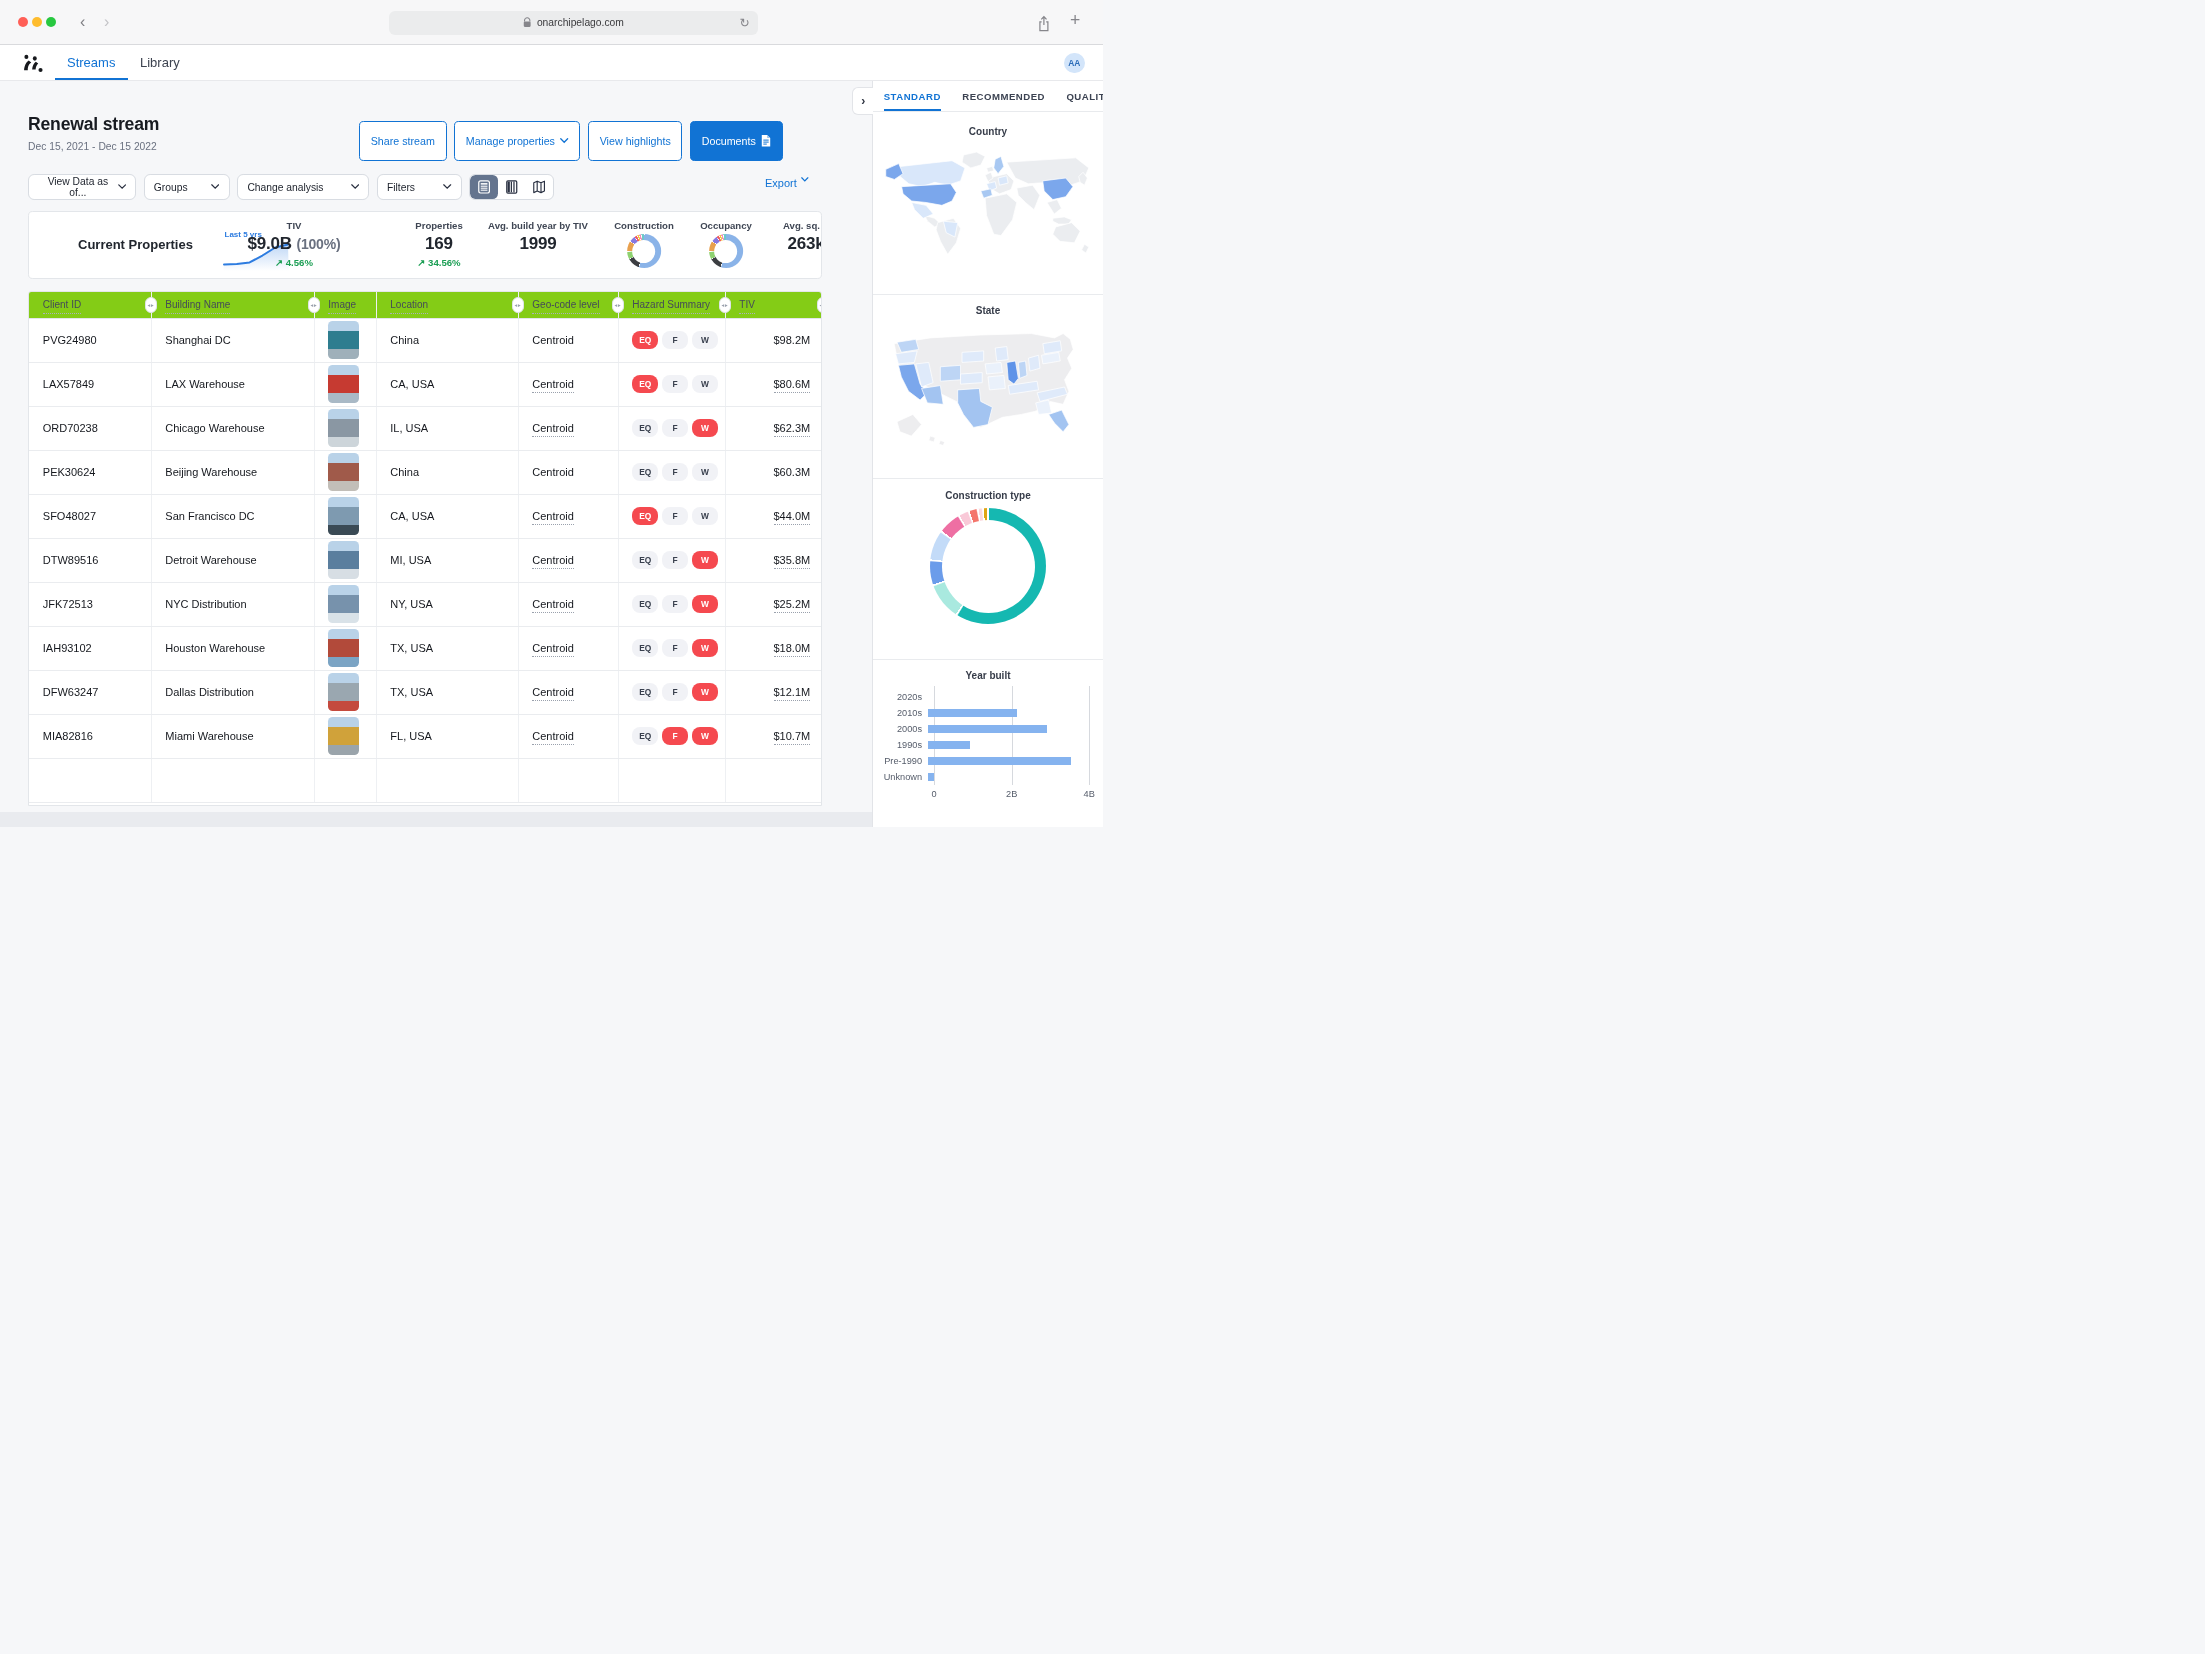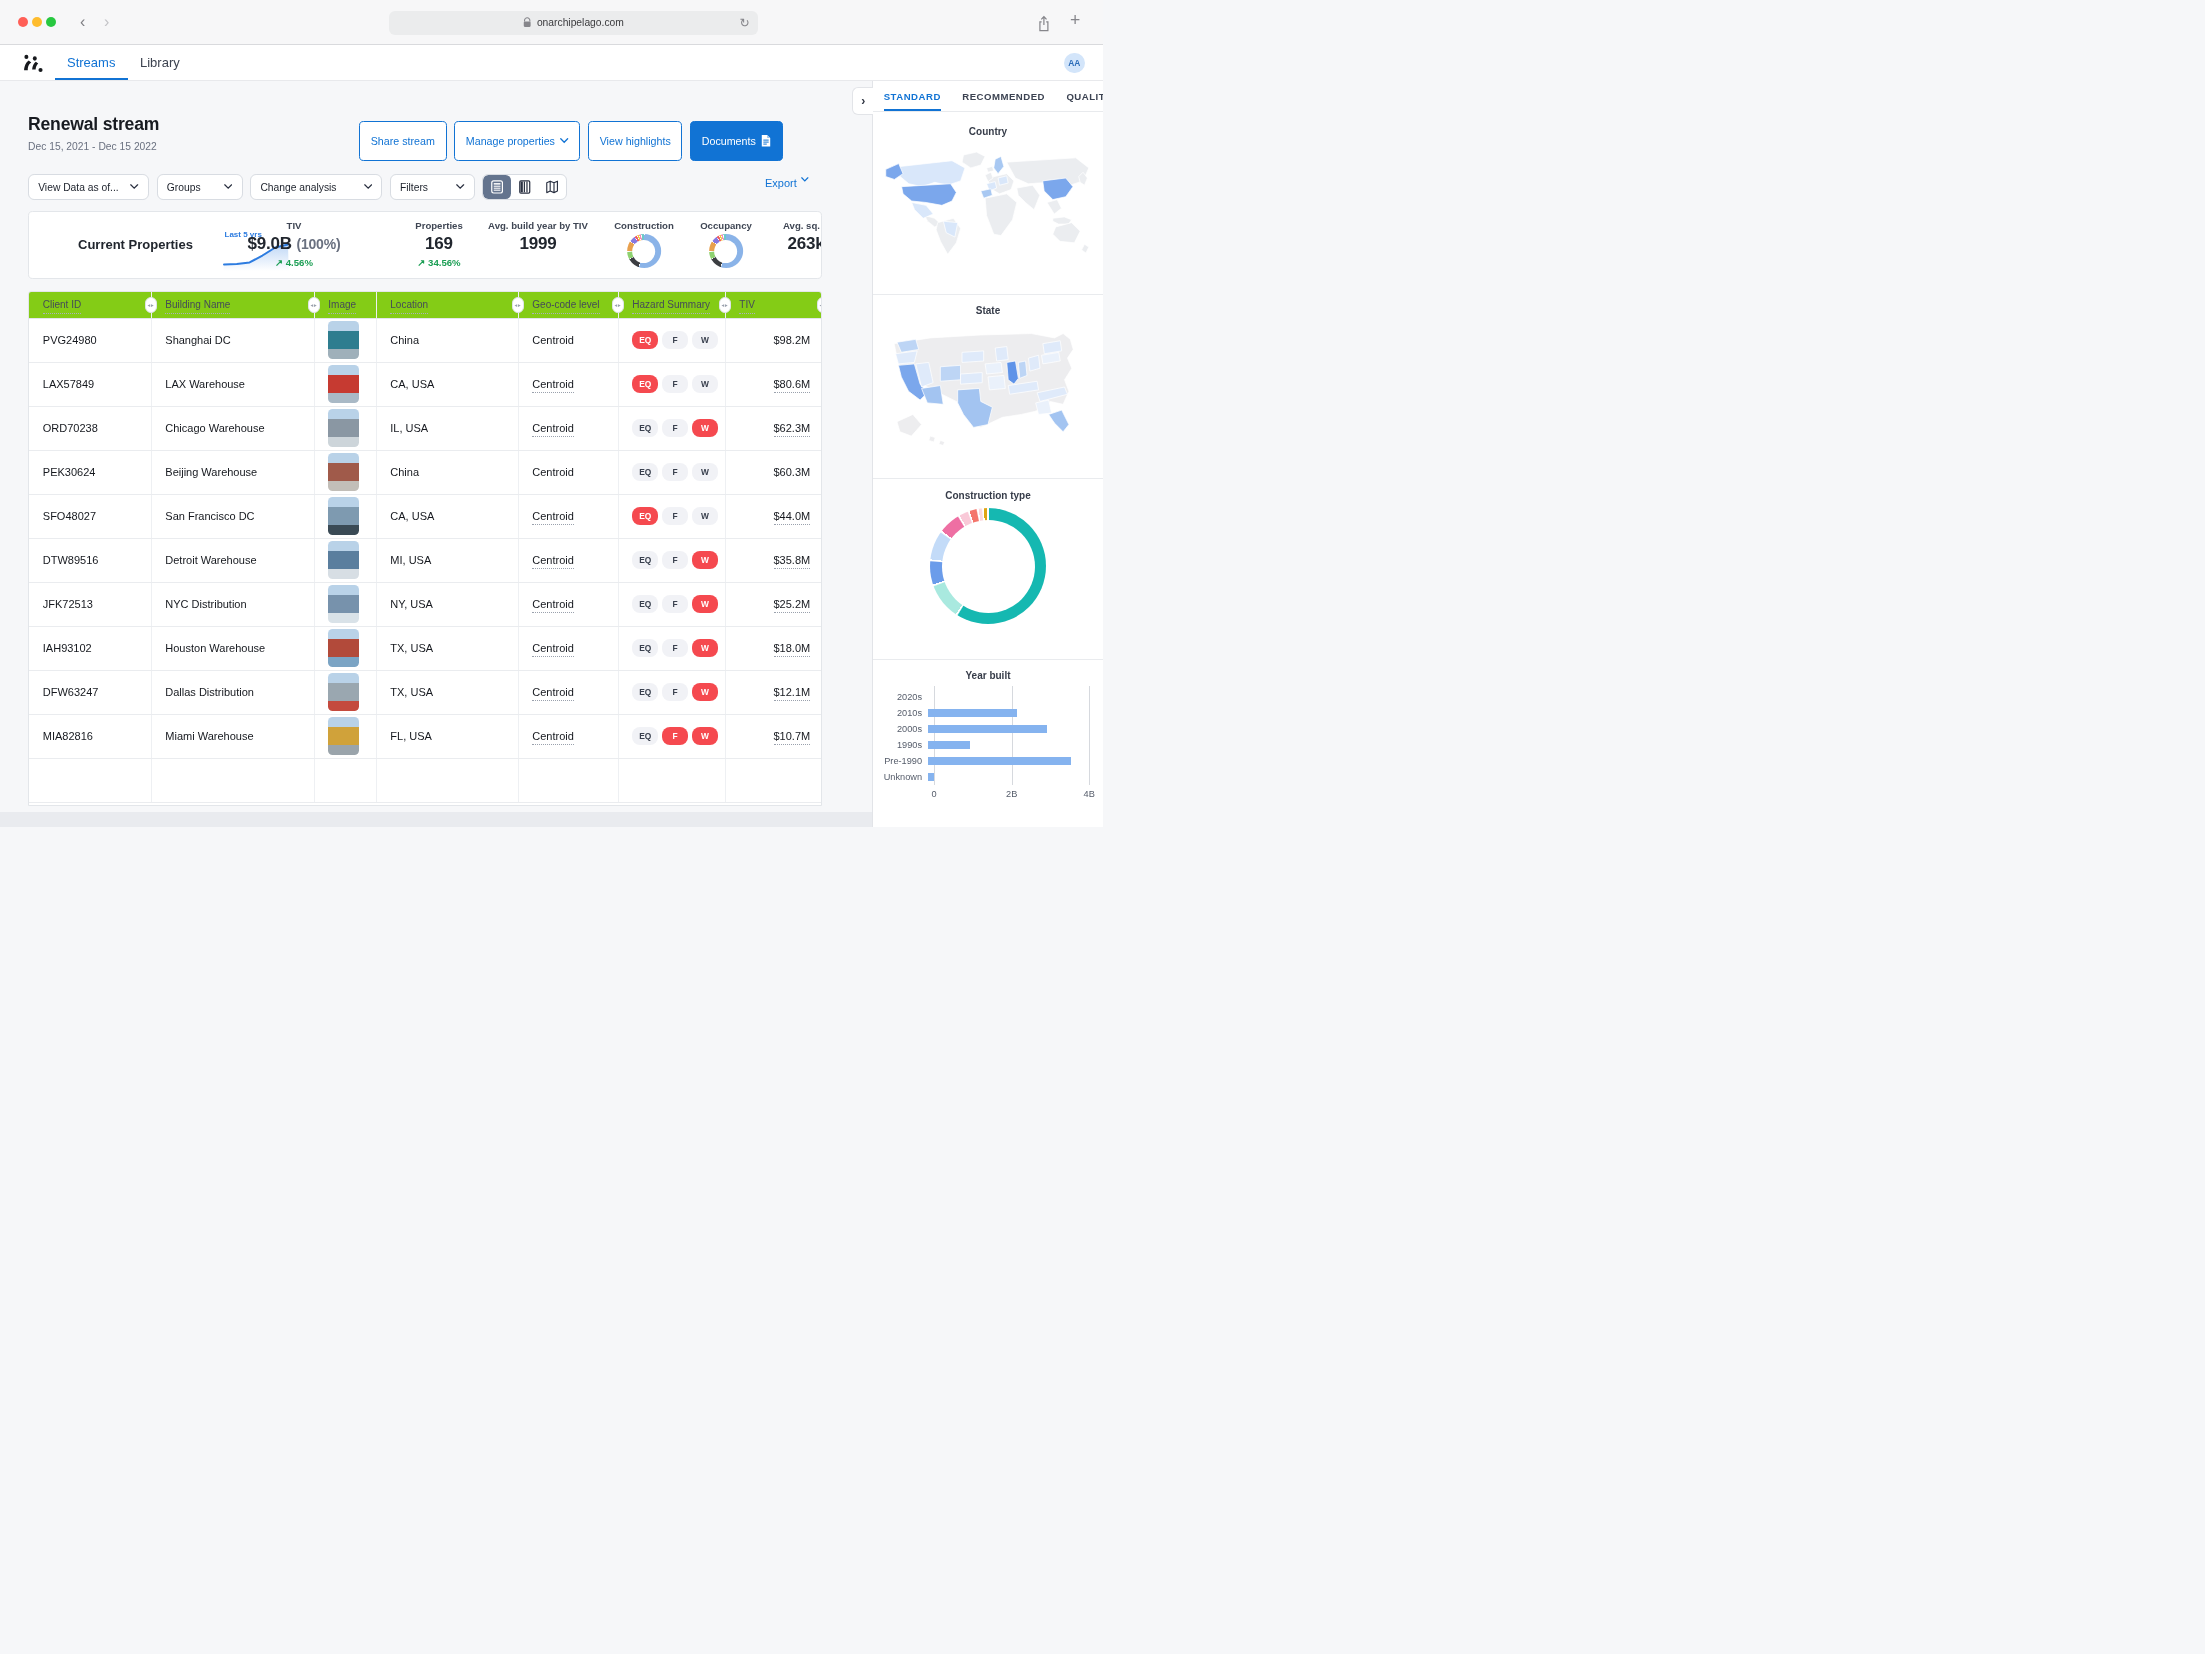--- a/index.html
+++ b/index.html
@@ -31,21 +31,21 @@
   .pg-title{position:absolute;left:28px;top:114px;font-size:17.6px;font-weight:700;color:#181b21;letter-spacing:-0.2px}
   .pg-dates{position:absolute;left:28px;top:141px;font-size:10.3px;color:#6a7180}
   .actions{position:absolute;left:359px;top:121px;display:flex;gap:7.6px}
   .btn{height:40px;display:flex;align-items:center;gap:5.4px;padding:0 10.7px;border:1.1px solid #1173d4;border-radius:4.6px;background:#fff;color:#1173d4;font-size:10.7px;font-weight:500;font-family:inherit;cursor:pointer;white-space:nowrap}
   .btn.primary{background:#1173d4;color:#fff;border-color:#1173d4}
 
   
   .toolbar{position:absolute;left:28px;top:174px;display:flex;gap:7.6px;align-items:center}
   .dd{height:26px;border:0.8px solid #d8dce2;border-radius:6.1px;background:#fff;color:#1c212b;font-size:10.3px;font-weight:500;font-family:inherit;display:flex;align-items:center;justify-content:space-between;padding:0 9.2px;cursor:pointer}
   .dd .chev{color:#2a3040}
-  .dd.w1{width:121px}.dd.w2{width:86px}.dd.w3{width:132px}.dd.w4{width:85px}
+  .dd.w1{width:108px}.dd.w2{width:86px}.dd.w3{width:132px}.dd.w4{width:85px}
   .toggle{width:85px;height:26px;border:0.8px solid #d8dce2;border-radius:6.1px;background:#fff;display:flex;overflow:hidden}
   .seg{flex:1;display:flex;align-items:center;justify-content:center;cursor:pointer;color:#2a3142}
   .seg.active{background:#64748e;border-radius:5.4px;color:#fff}
   .export{position:absolute;left:765px;top:177px;display:flex;align-items:flex-start;gap:4.6px;color:#1173d4;font-size:11px;font-weight:500;cursor:pointer}
 
   
   .stats{position:absolute;left:28px;top:211px;width:794px;height:68px;background:#fff;border:0.8px solid #e3e6ea;border-radius:4.6px;overflow:hidden}
   .sc-title{position:absolute;left:49px;top:25px;font-size:13px;font-weight:700;color:#21262e}
   .spark{position:absolute;left:194px;top:17.6px;width:66px}
   .spark .lbl{font-size:8px;font-weight:700;color:#2d7ce0;margin-left:1.5px}

